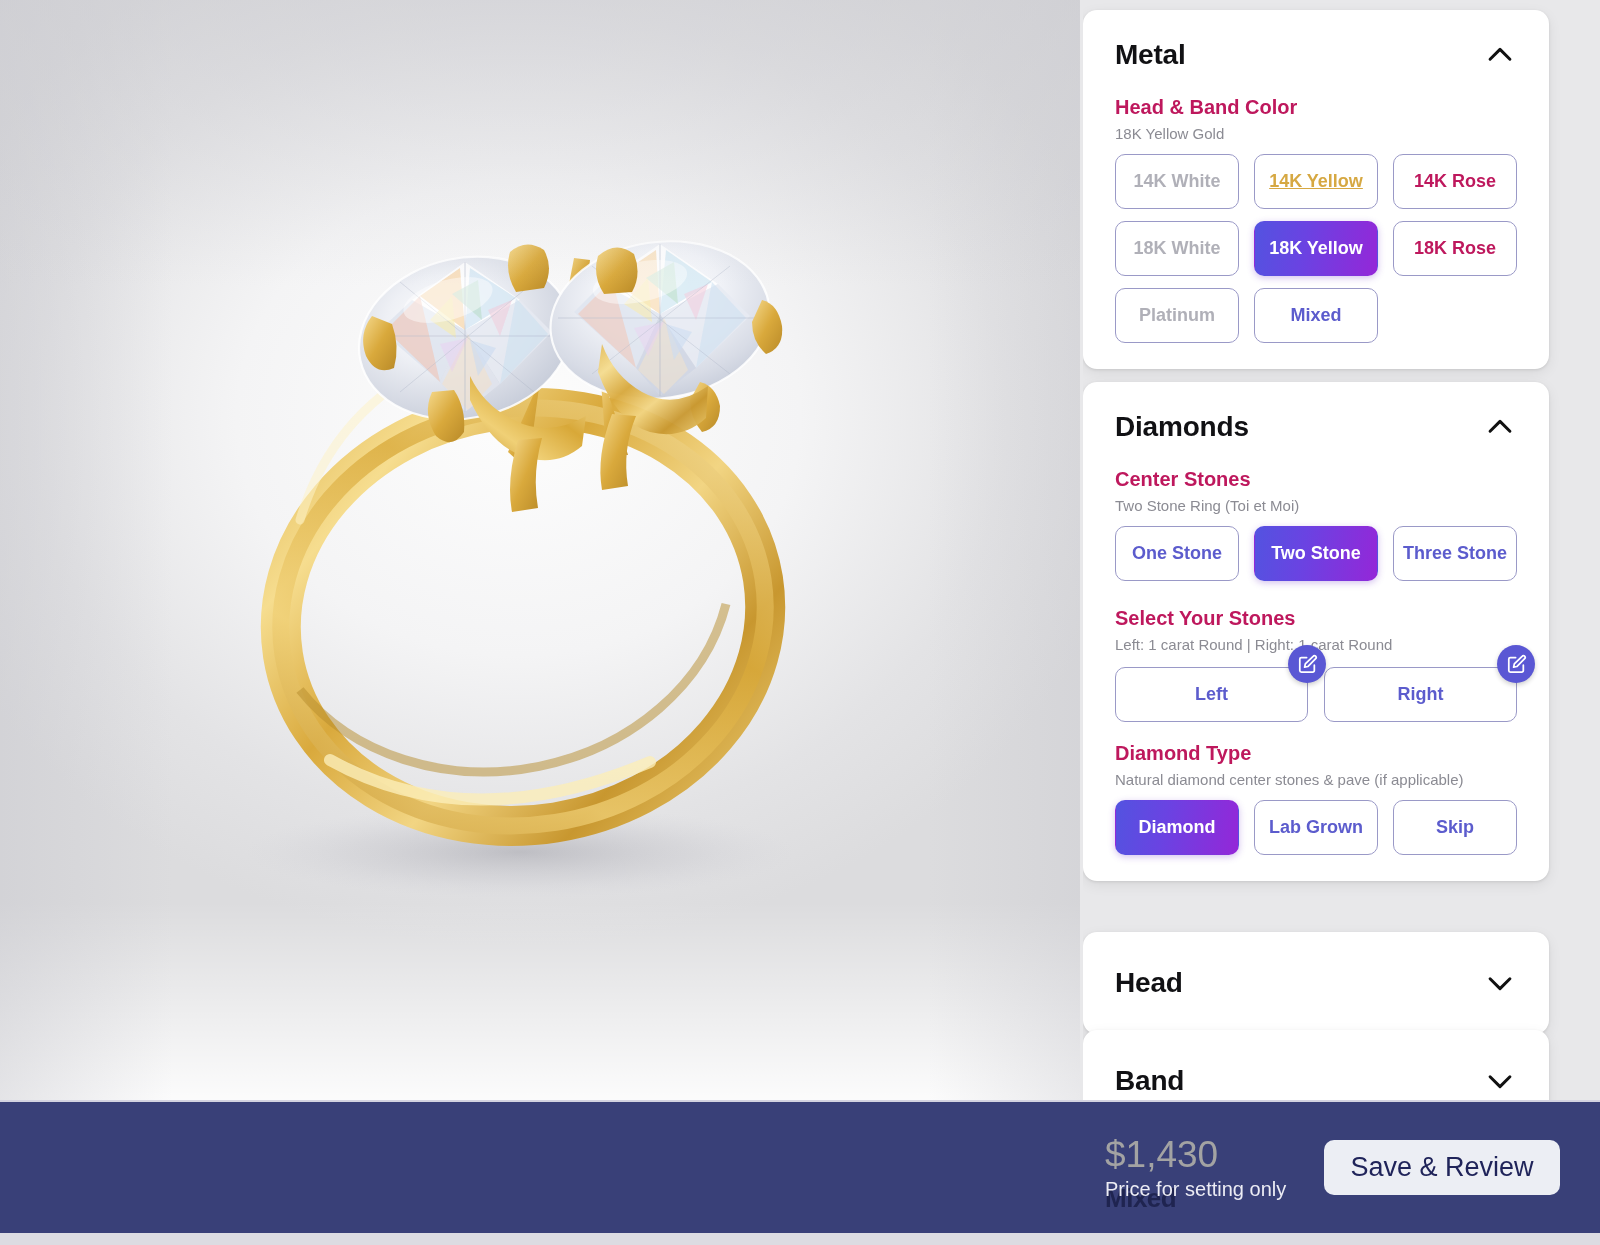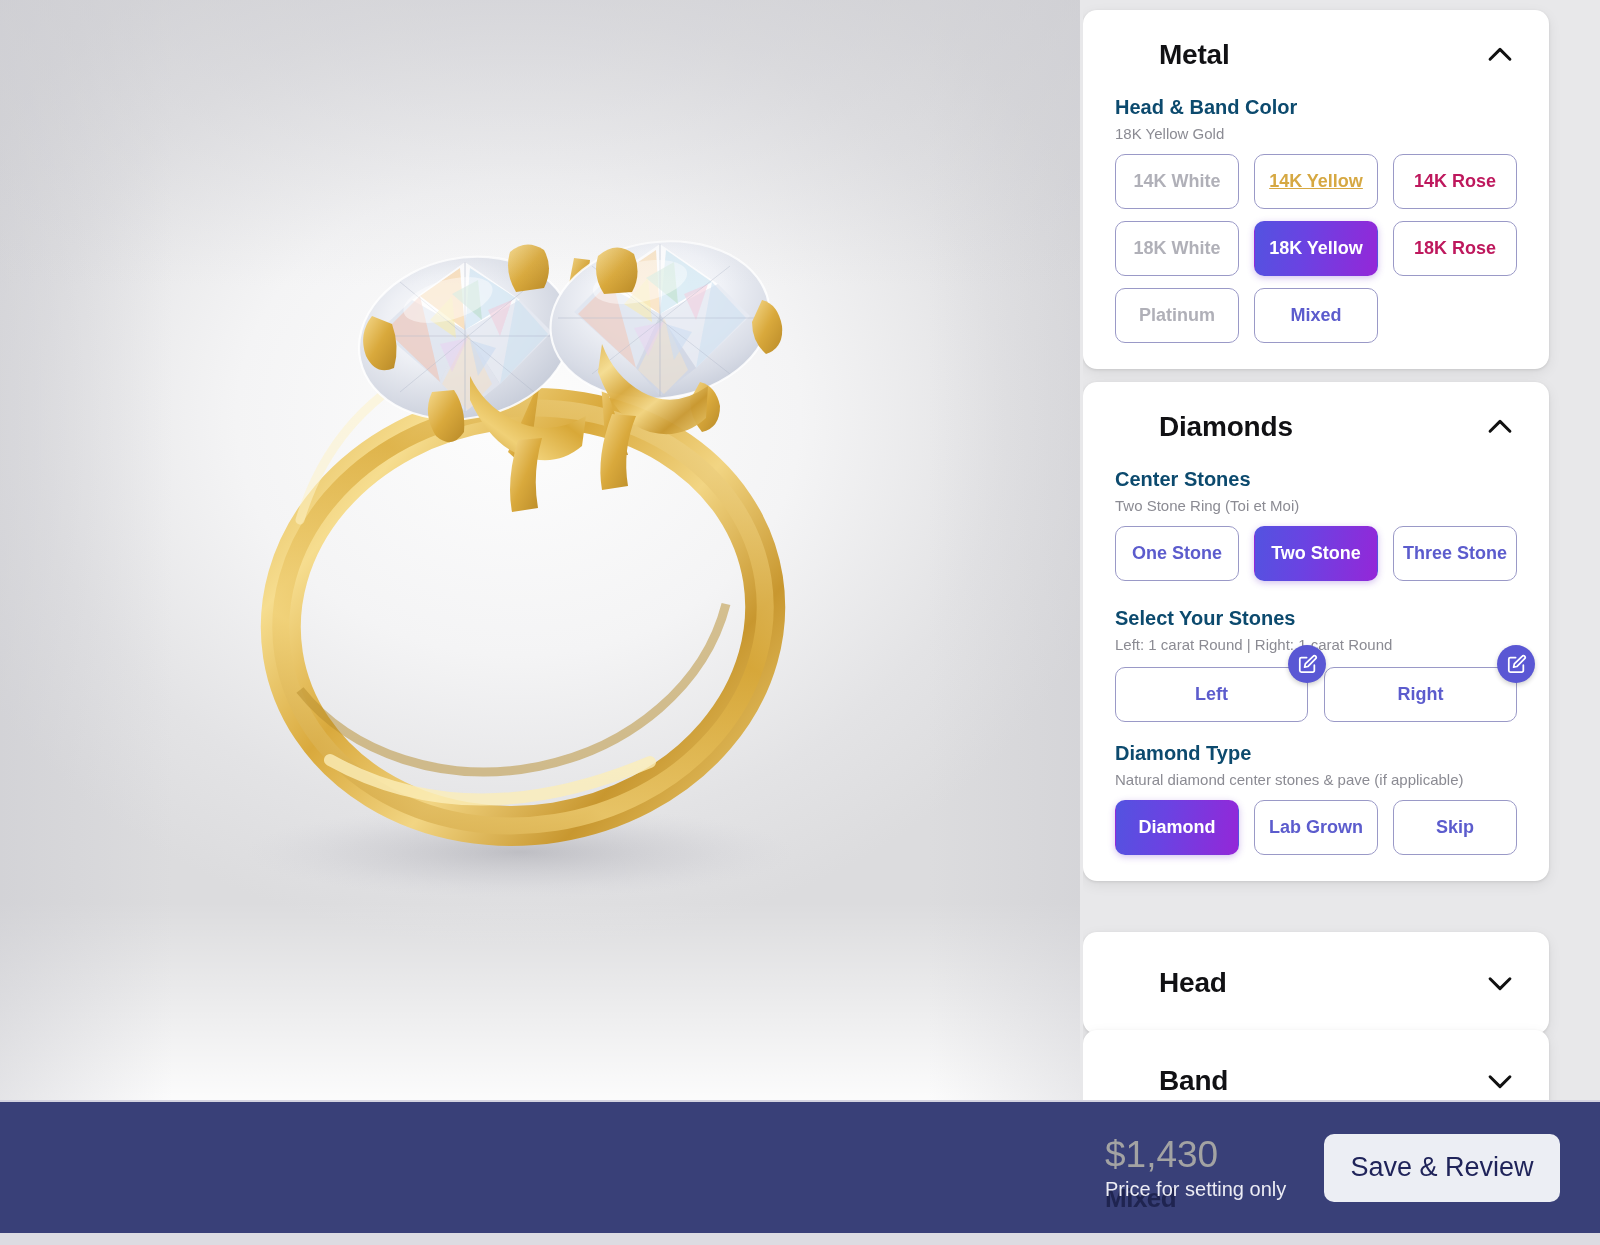--- a/index.html
+++ b/index.html
@@ -44,31 +44,30 @@
     position: absolute;
     left: 0;
     width: 466px;
     background: #ffffff;
     border-radius: 14px;
     box-shadow: 0 1px 3px rgba(0,0,0,.10), 0 4px 14px rgba(0,0,0,.07);
   }
   .card-head {
     display: flex; align-items: center; justify-content: space-between;
     padding: 28px 32px 0 32px;
-    margin-left: 44px;
   }
   .card-title {
     font-size: 28px; font-weight: 700; color: #111114;
     letter-spacing: -0.2px;
   }
   .chev { width: 34px; height: 34px; display: block; }
   .card-body { padding: 18px 32px 26px 32px; }
 
   .group-title {
-    font-size: 20px; font-weight: 600; color: #0c4a6e;
+    font-size: 20px; font-weight: 600; color: #be185d;
     margin-top: 6px; margin-bottom: 6px;
   }
   .group-sub {
     font-size: 15px; color: #8b8b93; margin-bottom: 12px;
     font-weight: 400;
   }
 
   .btn-grid {
     display: grid;
     grid-template-columns: repeat(3, 1fr);
@@ -149,21 +148,21 @@
     position: absolute;
     left: 0px; top: 47px;
     font-size: 26px; font-weight: 700;
     color: #1f2450;
     letter-spacing: -0.5px;
     z-index: -1;
     pointer-events: none;
   }
   #saveBtn {
     margin-left: 14px;
-    width: 236px; height: 68px;
+    width: 236px; height: 55px;
     background: #eceef4;
     border: none; border-radius: 10px;
     color: #20245a;
     font-size: 27px; font-weight: 400;
     font-family: "Liberation Sans", sans-serif;
     cursor: pointer;
     display: flex; align-items: center; justify-content: center;
   }
   
   #barTopEdge {

